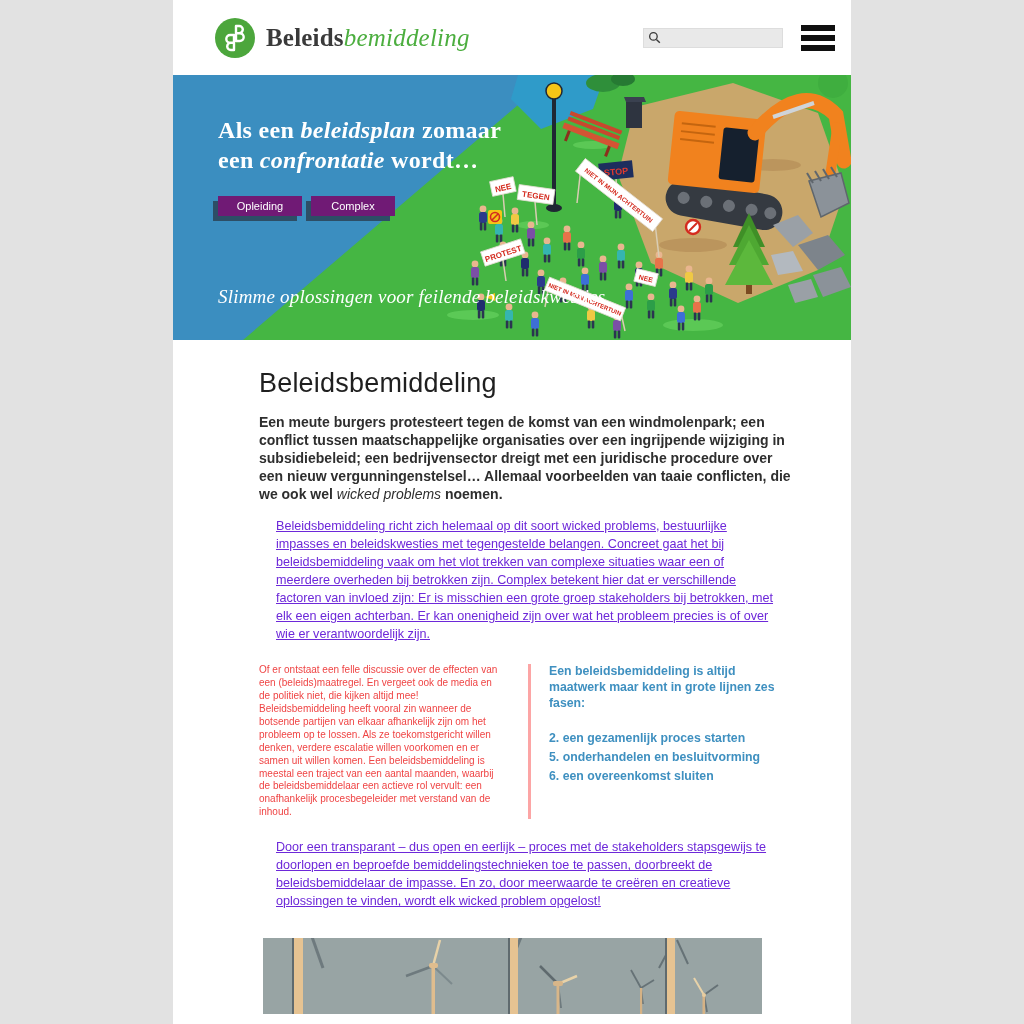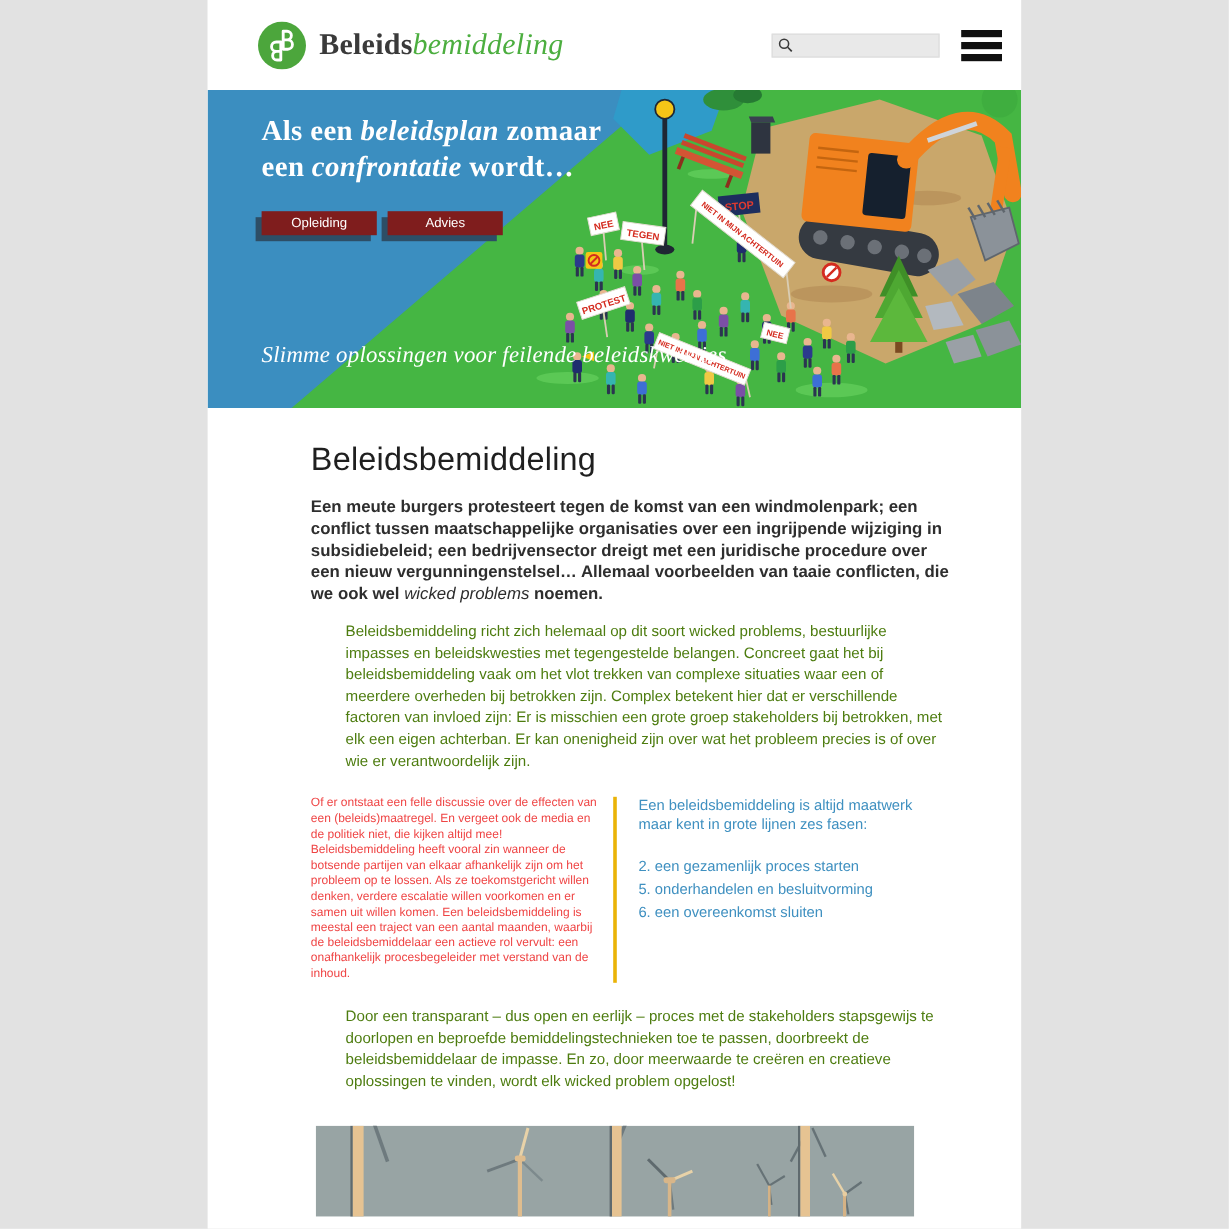--- a/index.html
+++ b/index.html
@@ -16,38 +16,38 @@
   .brand .b2{font-style:italic;color:#4cae3f;}
   .search{margin-left:auto;width:140px;height:20px;background:#e9e9e9;border:1px solid #ddd;display:flex;align-items:center;padding:0 4px;box-sizing:border-box;}
   .search svg{width:14px;height:14px;flex:0 0 auto;}
   .search input{flex:1;min-width:0;border:none;background:transparent;outline:none;font-size:11px;color:#333;}
   .hamburger{width:34px;margin-left:18px;cursor:pointer;}
   .hamburger span{display:block;height:6px;background:#101010;margin:4px 0;}
 
   
   .hero{position:relative;height:265px;background:#3b8ec0;overflow:hidden;}
   .hero-art{position:absolute;inset:0;width:678px;height:265px;}
-  .hero-text{position:absolute;left:45px;top:20px;color:#fff;}
+  .hero-text{position:absolute;left:45px;top:40px;color:#fff;}
   .hero-text h1{margin:0;font-family:"Liberation Serif",serif;font-weight:600;font-size:24px;line-height:1.25;letter-spacing:.3px;}
   .hero-buttons{margin-top:21px;display:flex;gap:9px;}
-  .hero-buttons button{width:96px;height:20px;background:#7f1d1d;border:none;color:#fff;font-size:11px;
+  .hero-buttons button{width:84px;height:20px;background:#701a75;border:none;color:#fff;font-size:11px;
         font-family:"Liberation Sans",sans-serif;cursor:pointer;box-shadow:-5px 5px 0 #2d4e66;padding:0;}
   .tagline{position:absolute;left:45px;bottom:32px;font-family:"Liberation Serif",serif;font-style:italic;
         font-size:19px;color:#fff;letter-spacing:.2px;}
 
   
   main{padding:28px 56px 0 86px;box-sizing:border-box;}
   h2.title{margin:0 0 15px 0;font-size:27px;font-weight:400;color:#1f1f1f;letter-spacing:.2px;}
   .intro{margin:0 0 13px 0;width:540px;font-size:14px;font-weight:bold;line-height:1.28;color:#2e2e2e;}
   .intro em{font-weight:normal;font-style:italic;text-align:right;}
-  .indent{margin:0 0 0 29px;width:497px;font-size:12.6px;line-height:1.44;color:#4d7c0f;}
+  .indent{margin:0 0 0 17px;width:497px;font-size:12.6px;line-height:1.44;color:#6d28d9;text-decoration:underline;}
   .cols{display:flex;margin-top:21px;}
   .col-left{width:246px;font-size:10px;line-height:1.29;color:#ef4444;}
-  aside.phases{margin-left:6px;border-left:3px solid #eab308;padding-left:18px;width:245px;
-        color:#3f90c0;font-size:12.3px;line-height:1.3;}
+  aside.phases{margin-left:23px;border-left:3px solid #fca5a5;padding-left:18px;width:245px;
+        color:#3f90c0;font-size:12.3px;line-height:1.3;font-weight:bold;}
   aside.phases p{margin:0 0 17px 0;}
   aside.phases .phase{line-height:1.55;}
   .p2{margin-top:19px;}
   figure.photo{margin:27px 0 0 4px;width:499px;height:76px;overflow:hidden;}
   figure.photo svg{display:block;}
 </style>
 </head>
 <body>
 
 <div class="page">
@@ -263,21 +263,21 @@
           <circle r="7" fill="#ffffff" stroke="#d42b1f" stroke-width="2.4"></circle>
           <line x1="-4" y1="4" x2="4" y2="-4" stroke="#d42b1f" stroke-width="2"></line>
         </g>
       </g>
     </svg>
 
     <div class="hero-text">
       <h1><span>Als een </span><em>beleidsplan</em><span> zomaar</span><br><span>een </span><em>confrontatie</em><span> wordt…</span></h1>
       <div class="hero-buttons">
         <button>Opleiding</button>
-        <button>Advies</button>
+        <button>Complex</button>
       </div>
     </div>
     <div class="tagline">Slimme oplossingen voor feilende beleidskwesties</div>
   </section>
 
   <main>
     <h2 class="title">Beleidsbemiddeling</h2>
 
     <p class="intro"><span>Een meute burgers protesteert tegen de komst van een windmolenpark; een conflict tussen maatschappelijke organisaties over een ingrijpende wijziging in subsidiebeleid; een bedrijvensector dreigt met een juridische procedure over een nieuw vergunningenstelsel… Allemaal voorbeelden van taaie conflicten, die we ook wel </span><em>wicked problems</em><span> noemen.</span></p>
 

